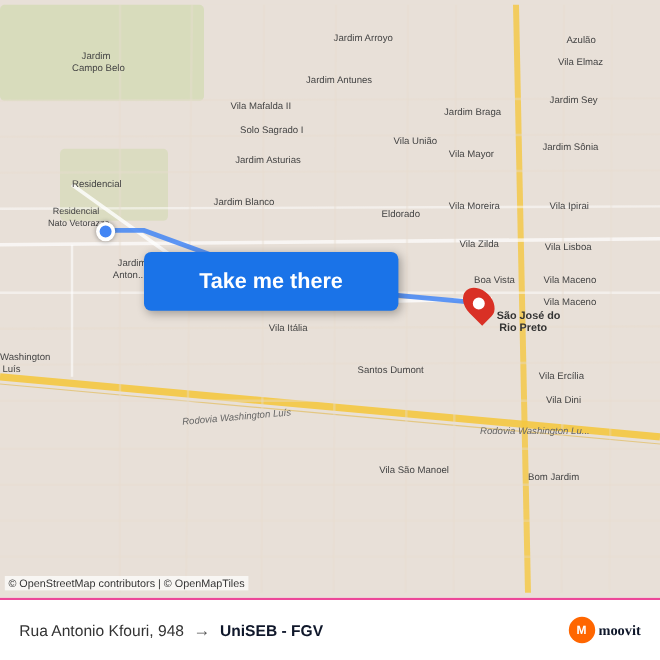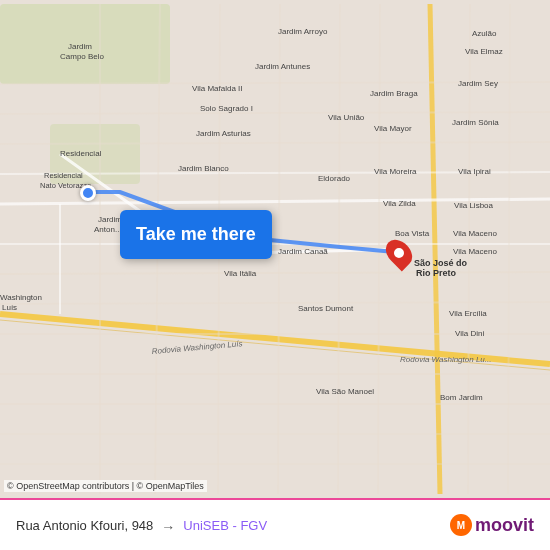--- a/index.html
+++ b/index.html
@@ -31,21 +31,21 @@
     }
     
     #take-me-there-btn {
       position: absolute;
       top: 210px;
       left: 120px;
       background: #1a73e8;
       color: #fff;
       border: none;
       border-radius: 6px;
-      padding: 14px 16px;
+      padding: 14px 46px;
       font-size: 18px;
       font-weight: bold;
       cursor: pointer;
       box-shadow: 2px 2px 8px rgba(0,0,0,0.3);
       z-index: 10;
     }
     
     .origin-marker {
       position: absolute;
       width: 16px;
@@ -112,22 +112,22 @@
       font-weight: 500;
       flex-shrink: 0;
     }
     #arrow-icon {
       font-size: 14px;
       color: #555;
       flex-shrink: 0;
     }
     #dest-label {
       font-size: 13px;
-      color: #8b5cf6;
-      font-weight: 400;
+      color: #0f172a;
+      font-weight: 700;
       flex-shrink: 0;
     }
     #spacer { flex: 1; }
     #moovit-logo {
       display: flex;
       align-items: center;
       gap: 3px;
       flex-shrink: 0;
     }
     #moovit-icon {
@@ -136,23 +136,24 @@
       background: #f60;
       border-radius: 50%;
       display: flex;
       align-items: center;
       justify-content: center;
       color: #fff;
       font-size: 10px;
       font-weight: bold;
     }
     #moovit-text {
-      font-size: 18px;
+      font-size: 12px;
       font-weight: bold;
-      color: #701a75;
+      color: #0f172a;
+      font-family: Liberation Serif, serif;
     }
   </style>
 </head>
 <body>
 
 <div id="app">
   <div id="map-container">
 
     <svg id="map-svg" viewBox="0 0 550 490" xmlns="http://www.w3.org/2000/svg">
 

